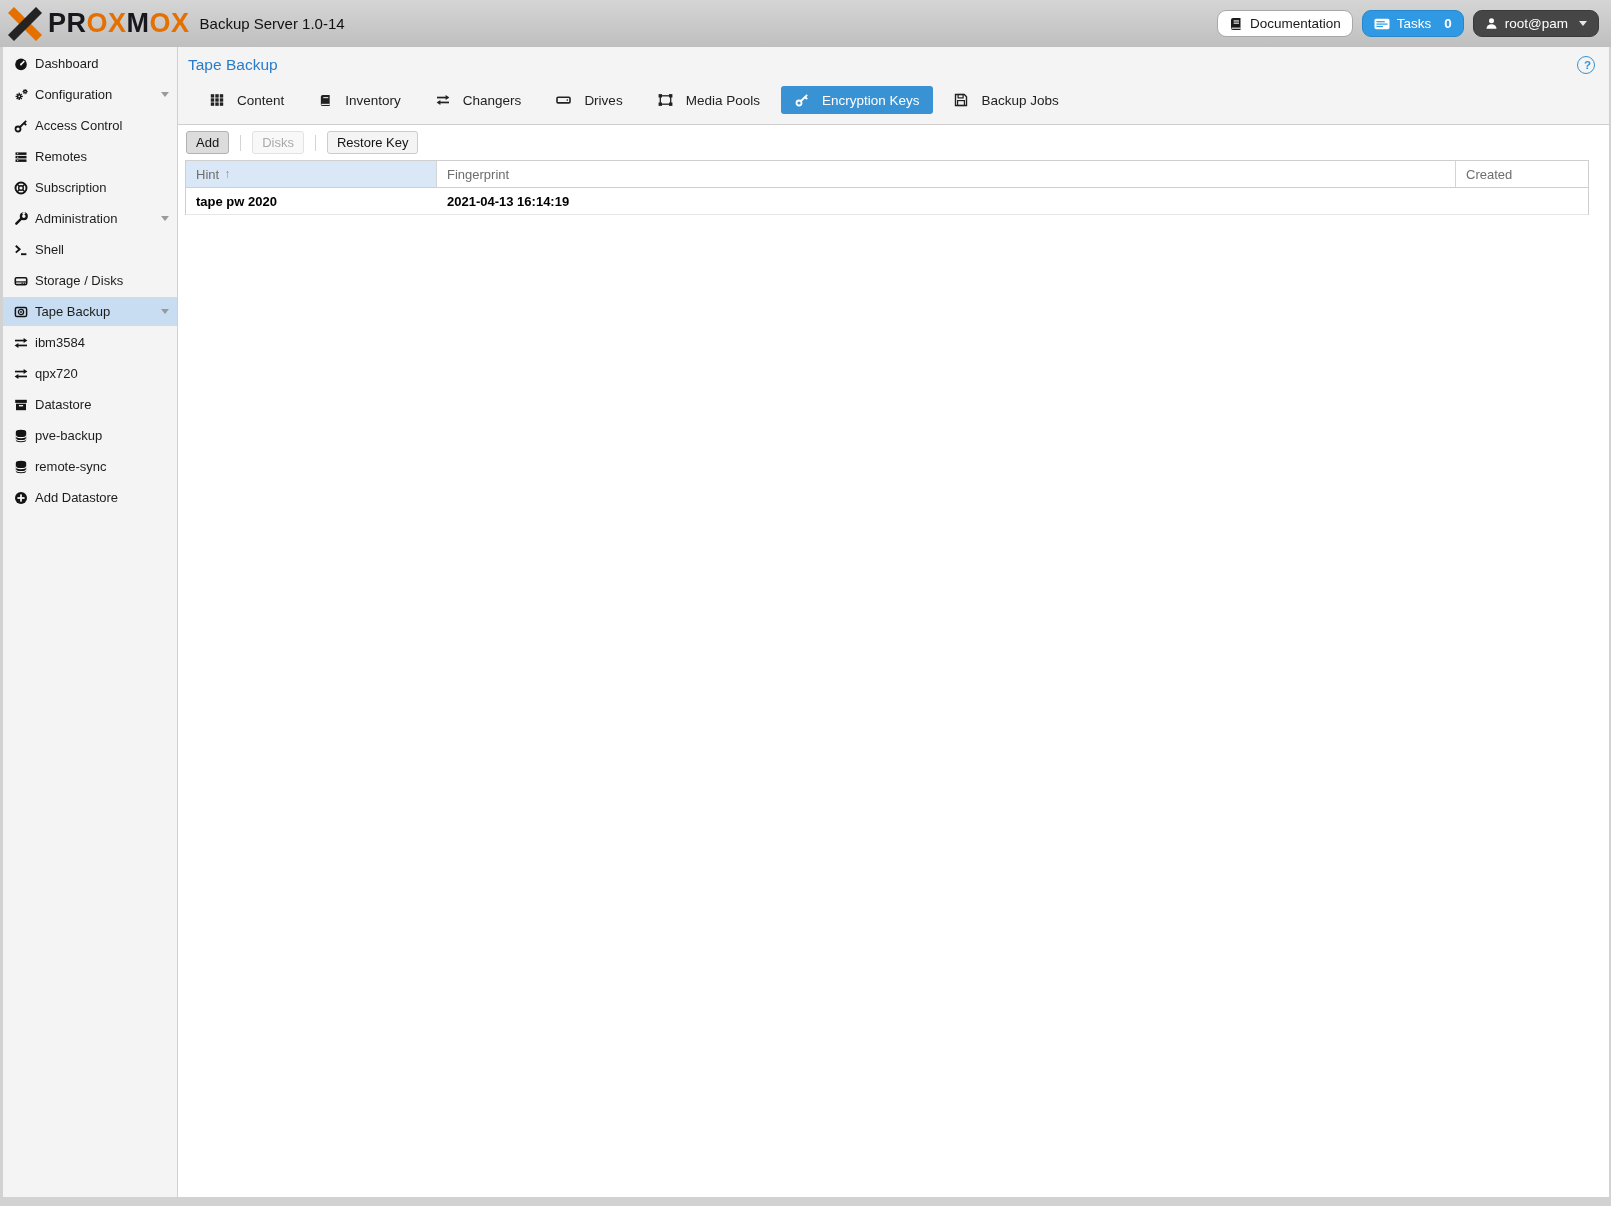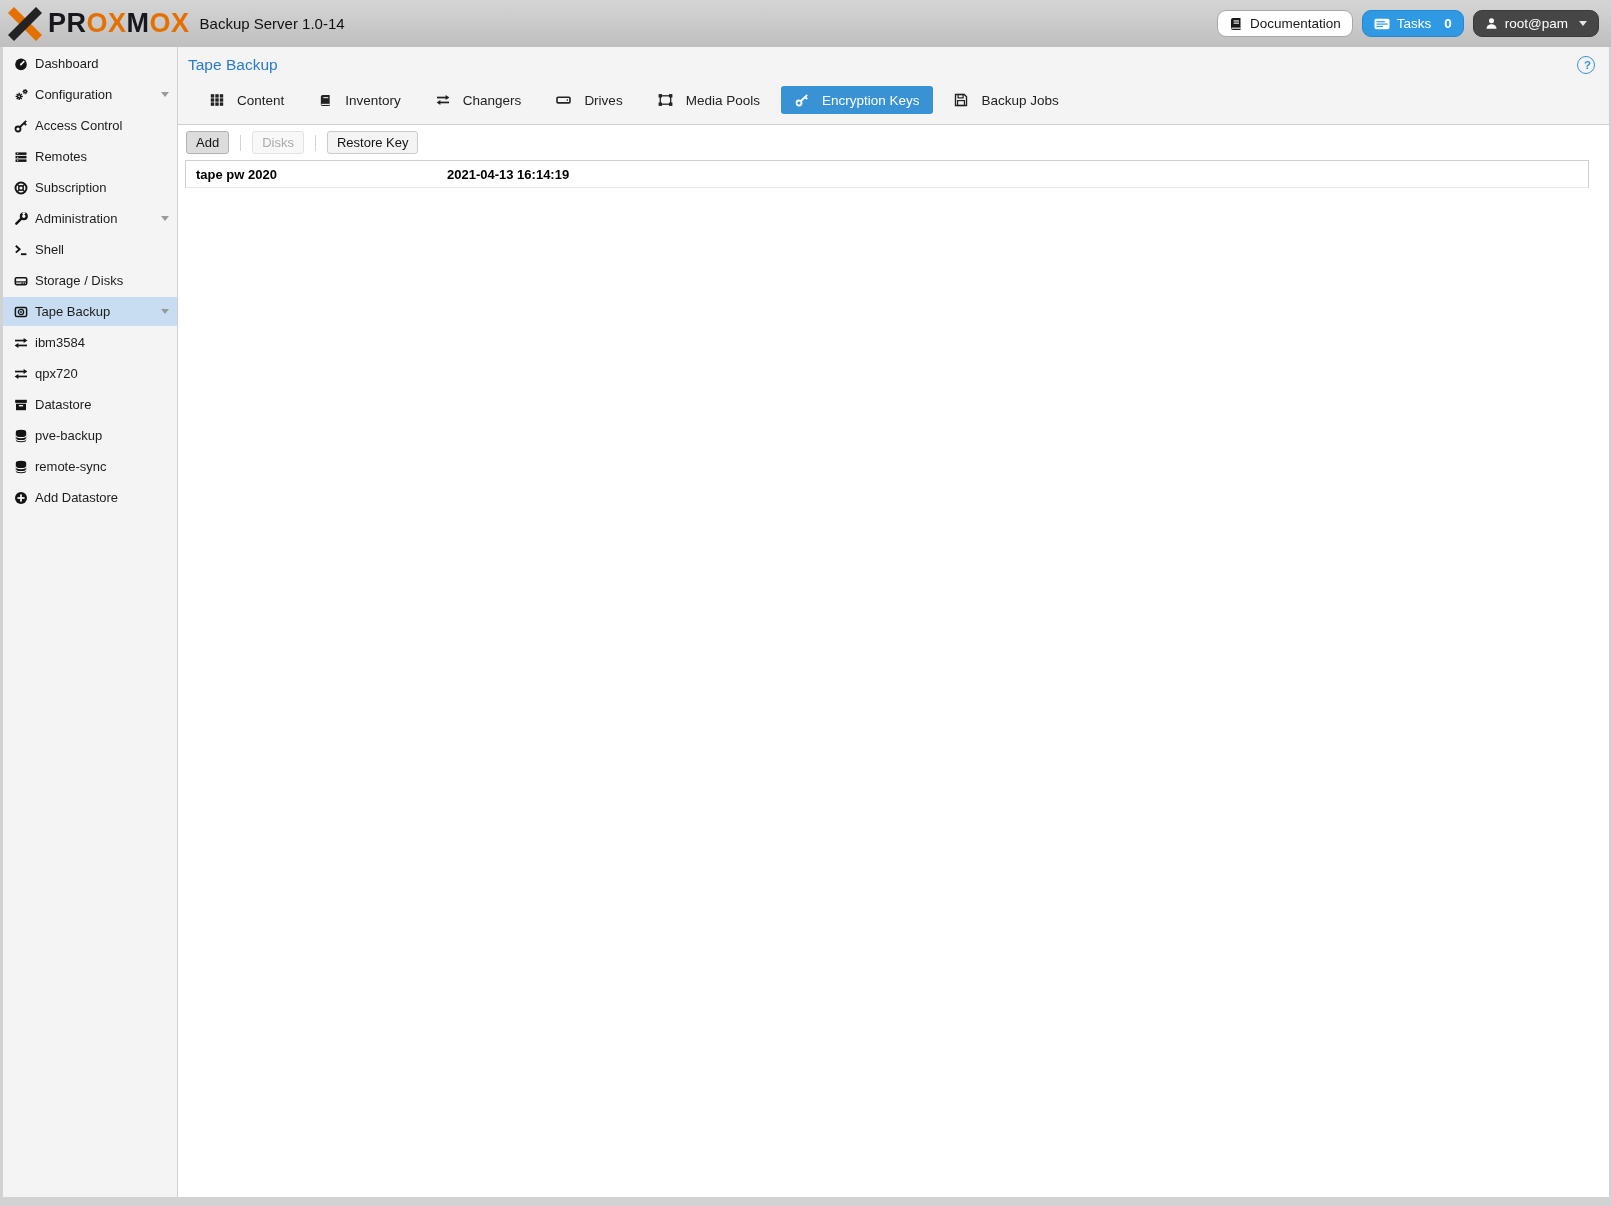--- a/index.html
+++ b/index.html
@@ -464,20 +464,32 @@
 
     <div class="toolbar">
       <button class="t-btn primary">Add</button>
       <span class="t-sep"></span>
       <button class="t-btn disabled">Disks</button>
       <span class="t-sep"></span>
       <button class="t-btn normal">Restore Key</button>
     </div>
 
     <div class="grid">
+      <div class="grid-header">
+        <div class="gh-cell sorted col-hint">
+          <span>Hint</span>
+          <span class="sort-arrow">↑</span>
+        </div>
+        <div class="gh-cell col-fp">
+          <span>Fingerprint</span>
+        </div>
+        <div class="gh-cell col-created">
+          <span>Created</span>
+        </div>
+      </div>
 
       <div class="grid-row">
         <div class="gr-cell col-hint">tape pw 2020</div>
         <div class="gr-cell col-created">2021-04-13 16:14:19</div>
       </div>
     </div>
 
     <div class="grid-body-rest"></div>
 
   </div>

